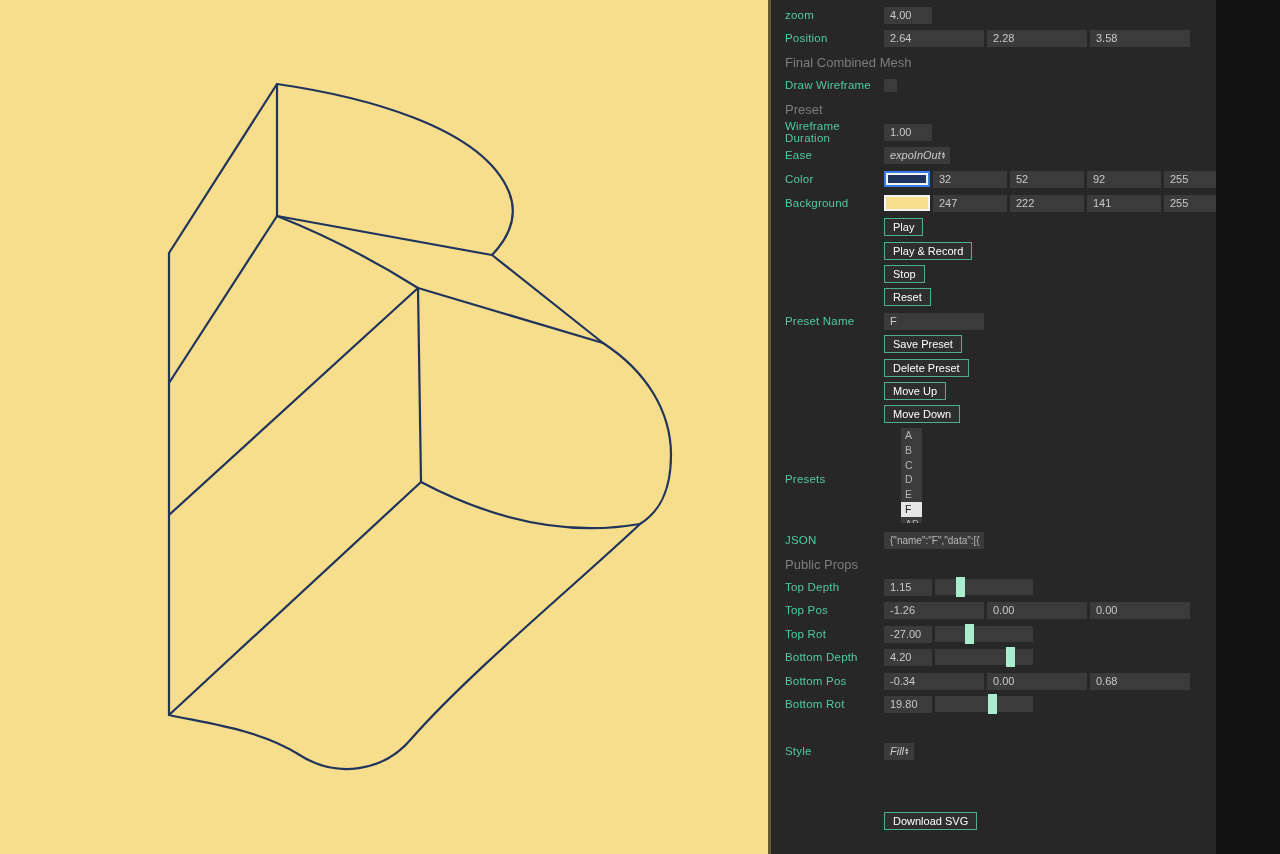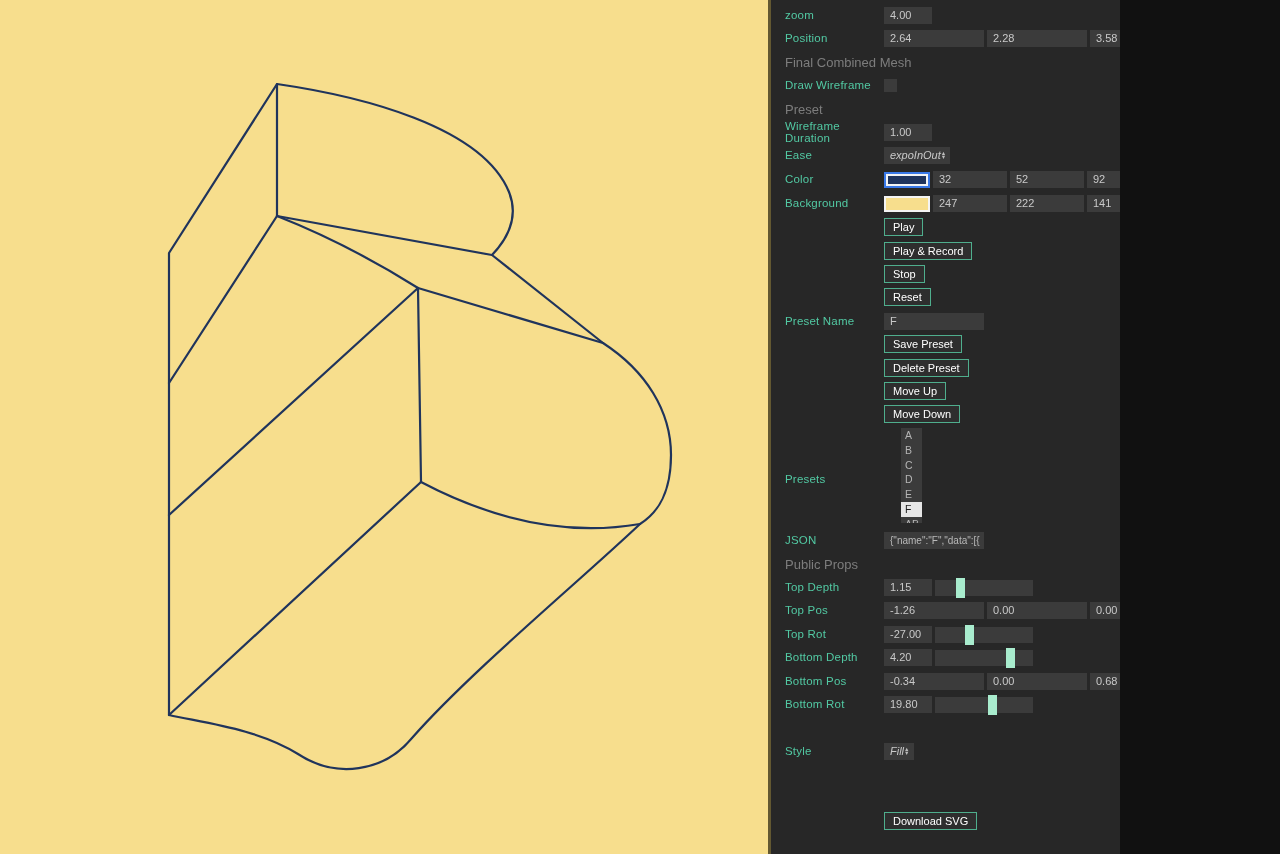--- a/index.html
+++ b/index.html
@@ -1,27 +1,27 @@
 <!DOCTYPE html>
 <html><head>
 <meta charset="utf-8">
 <style>
   html,body{margin:0;padding:0;background:#111;}
-  #app{position:relative;width:1120px;height:854px;overflow:hidden;
+  #app{position:relative;width:1216px;height:854px;overflow:hidden;
        font-family:"Liberation Sans", sans-serif;}
   
   #canvas{position:absolute;left:0;top:0;width:768px;height:854px;}
   #canvas svg{display:block}
   
   #panel{position:absolute;left:768px;top:0;width:512px;height:854px;
          background:#272727;border-left:3px solid #635831;box-sizing:border-box;}
   .row{position:absolute;left:14px;right:6px;height:18px;display:flex;align-items:center;}
   .lbl{width:99px;flex:0 0 99px;font-size:11.5px;color:#52c9a3;letter-spacing:.2px;}
   .sect{font-size:13px;color:#7d7d7d;}
-  .ctrls{display:flex;align-items:flex-end;gap:3px;}
+  .ctrls{display:flex;align-items:flex-start;gap:3px;}
   .inp{background:#3b3b3b;border:none;color:#c9c9c9;font-size:11px;height:17px;
        line-height:17px;padding:0 6px;box-sizing:border-box;white-space:nowrap;
        overflow:hidden;font-family:"Liberation Sans",sans-serif;}
   .w48{width:48px}.w100{width:100px}.w74{width:74px}
   .btn{background:#2e2e2e;border:1px solid #4fae8d;border-radius:0;color:#fff;
        font-size:11px;height:18px;line-height:16px;padding:0 8px;display:inline-block;
        box-sizing:border-box;cursor:pointer;white-space:nowrap;}
   .checkbox{width:13px;height:13px;background:#3b3b3b;}
   .select{background:#3b3b3b;color:#c9c9c9;font-size:11px;height:17px;line-height:17px;
           padding:0 4px 0 6px;display:flex;align-items:center;gap:0;font-style:italic;}

